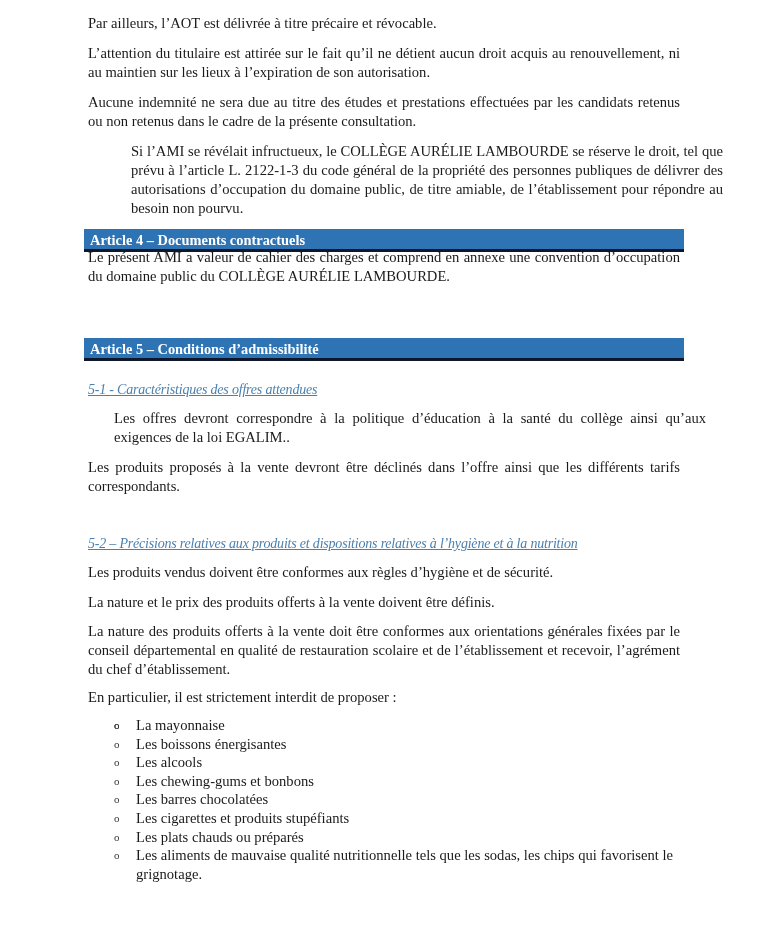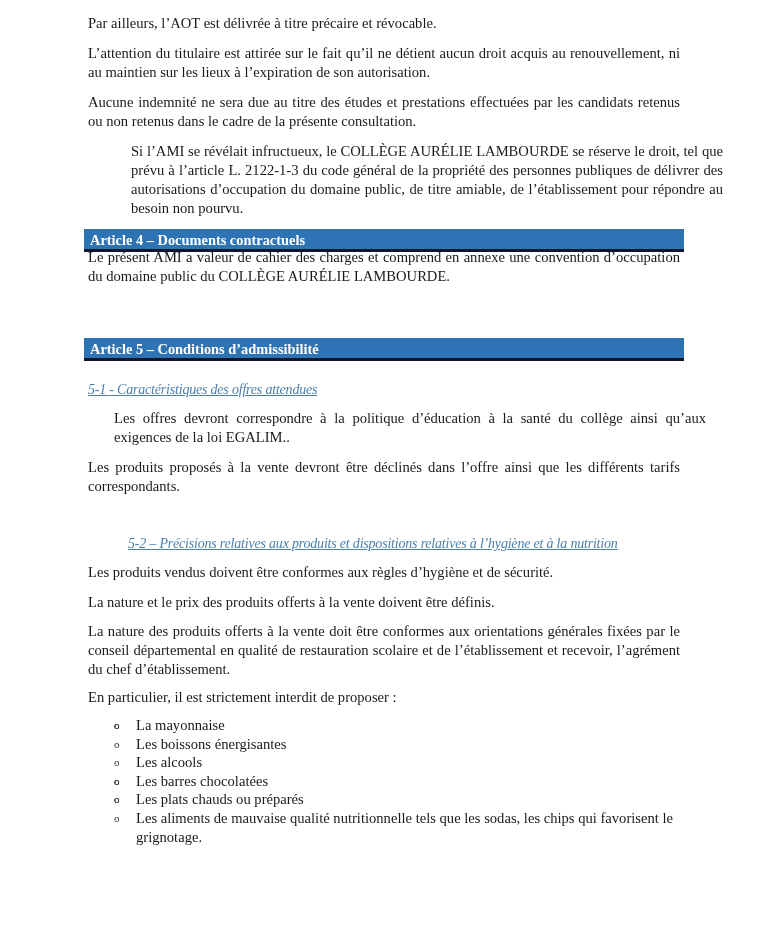--- a/index.html
+++ b/index.html
@@ -95,31 +95,31 @@
   <p class="body" style="top:248px;">Le présent AMI a valeur de cahier des charges et comprend en annexe une convention d’occupation du domaine public du COLLÈGE AURÉLIE LAMBOURDE.</p>
 
   <div class="hdr" style="top:338px;">
     <span>Article 5 – Conditions d’admissibilité</span>
   </div>
 
   <div class="sub" style="top:381px;">5-1 - Caractéristiques des offres attendues</div>
   <p class="body" style="top:409px;margin-left:26px;">Les offres devront correspondre à la politique d’éducation à la santé du collège ainsi qu’aux exigences de la loi EGALIM..</p>
   <p class="body" style="top:458px;">Les produits proposés à la vente devront être déclinés dans l’offre ainsi que les différents tarifs correspondants.</p>
 
-  <div class="sub" style="top:535px;margin-left:40px;">5-2 – Précisions relatives aux produits et dispositions relatives à l’hygiène et à la nutrition</div>
+  <div class="sub" style="top:535px;">5-2 – Précisions relatives aux produits et dispositions relatives à l’hygiène et à la nutrition</div>
   <p class="body" style="top:563px;">Les produits vendus doivent être conformes aux règles d’hygiène et de sécurité.</p>
   <p class="body" style="top:593px;">La nature et le prix des produits offerts à la vente doivent être définis.</p>
   <p class="body" style="top:622px;">La nature des produits offerts à la vente doit être conformes aux orientations générales fixées par le conseil départemental en qualité de restauration scolaire et de l’établissement et recevoir, l’agrément du chef d’établissement.</p>
   <p class="body" style="top:688px;">En particulier, il est strictement interdit de proposer :</p>
 
   <ul class="items">
     <li><span class="bullet">o</span></li>
     <li><span class="bullet">o</span><span>La mayonnaise</span></li>
     <li><span class="bullet">o</span><span>Les boissons énergisantes</span></li>
     <li><span class="bullet">o</span><span>Les alcools</span></li>
-    <li><span class="bullet">o</span></li>
+    <li><span class="bullet">o</span><span>Les chewing-gums et bonbons</span></li>
     <li><span class="bullet">o</span><span>Les barres chocolatées</span></li>
-    <li><span class="bullet">o</span></li>
+    <li><span class="bullet">o</span><span>Les cigarettes et produits stupéfiants</span></li>
     <li><span class="bullet">o</span><span>Les plats chauds ou préparés</span></li>
     <li><span class="bullet">o</span><span>Les aliments de mauvaise qualité nutritionnelle tels que les sodas, les chips qui favorisent le grignotage.</span></li>
   </ul>
 
 </div>
 
 </body></html>

